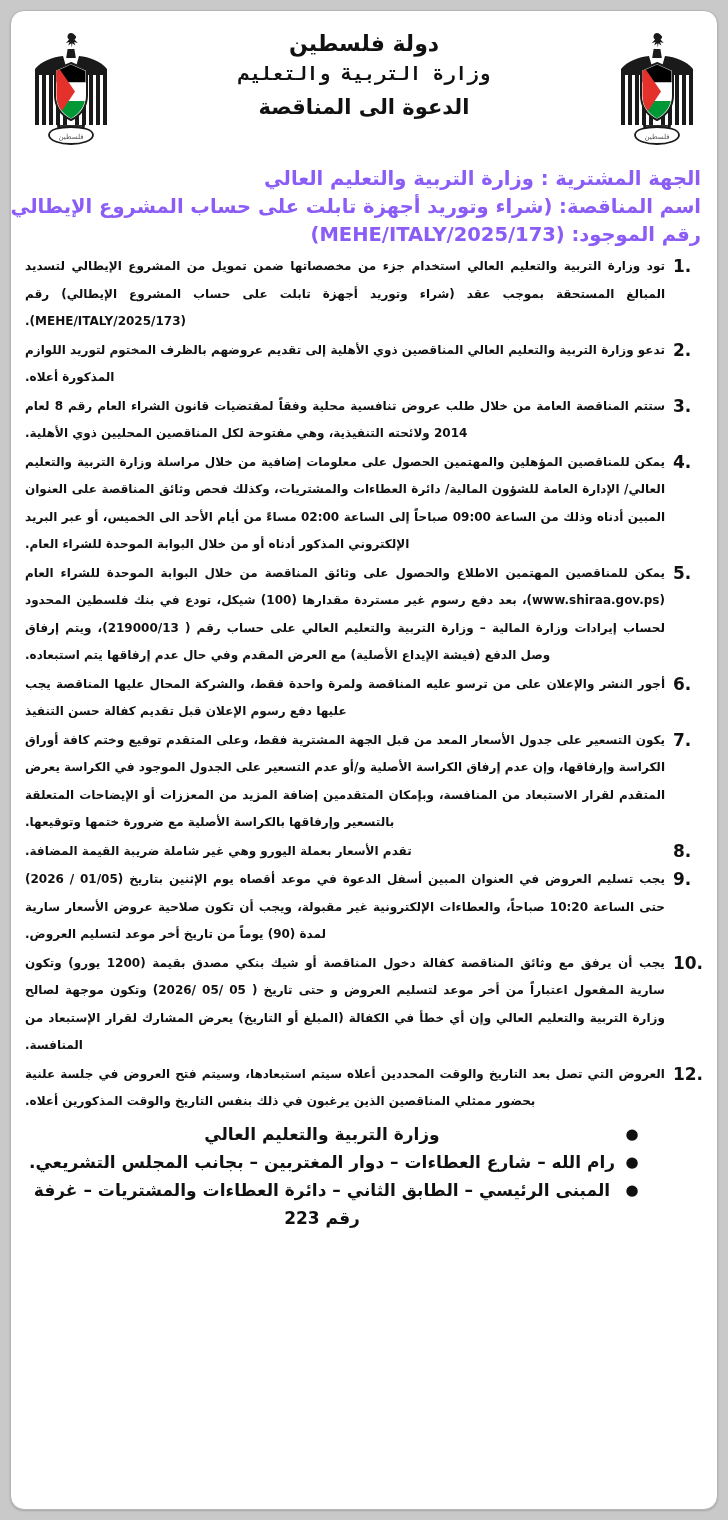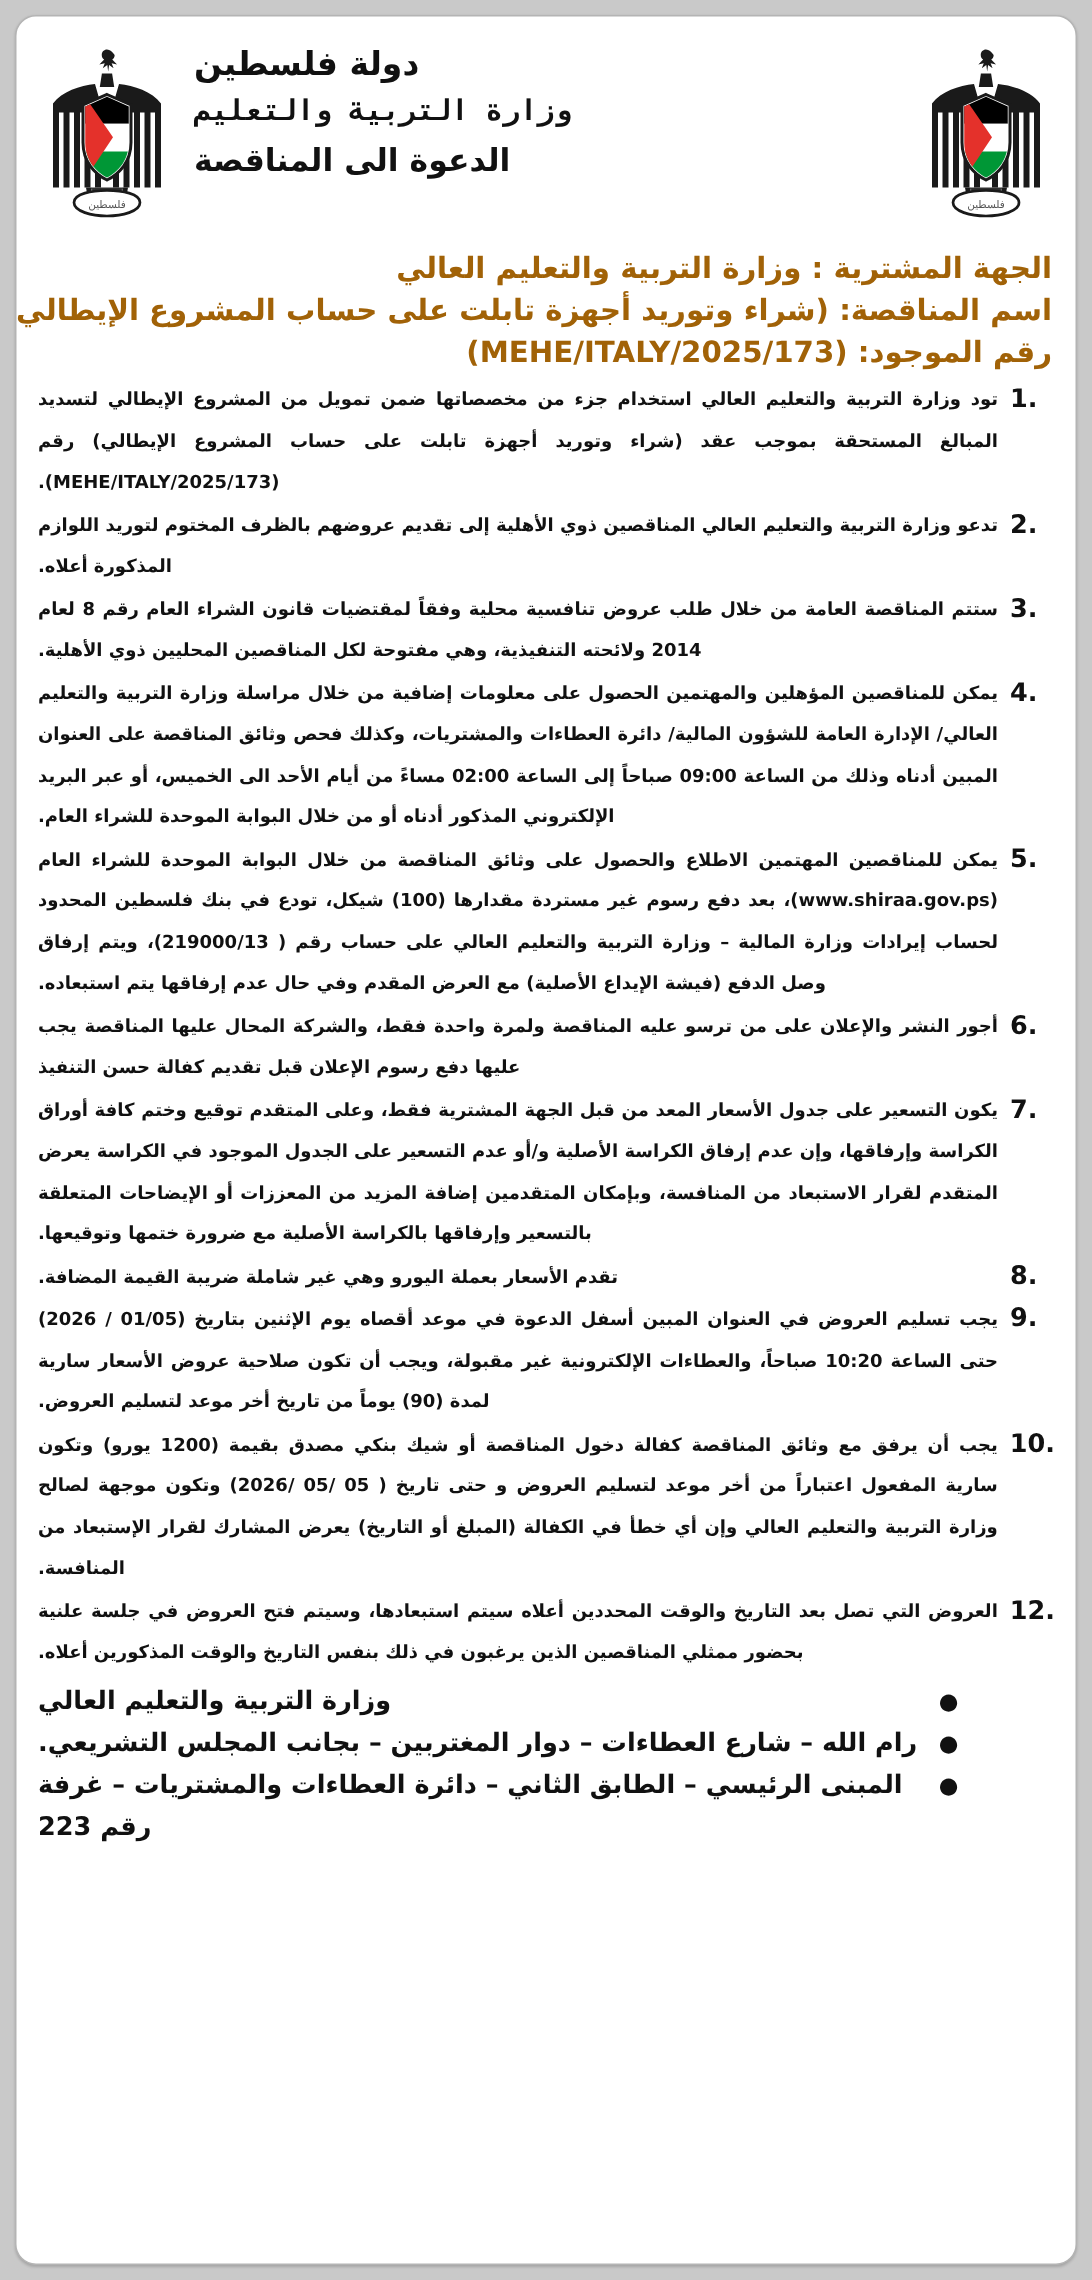--- a/index.html
+++ b/index.html
@@ -41,42 +41,42 @@
   }
   .emblem.left  { left: 12px; }
   .emblem.right { right: 12px; }
   .emblem svg { width: 100%; height: 100%; display: block; }
 
   .header-titles {
     position: absolute;
     left: 118px;
     right: 118px;
     top: 18px;
-    text-align: left;
+    text-align: center;
   }
   .header-titles div {
     font-weight: bold;
     color: #111;
     letter-spacing: -0.2px;
   }
   .ht1 { font-size: 22px; line-height: 30px; }
   .ht2 { font-size: 19px; line-height: 32px; font-family: Liberation Mono, monospace; }
   .ht3 { font-size: 21px; line-height: 32px; }
 
   
   .meta {
     margin: 2px 16px 0 16px;
     text-align: right;
     direction: rtl;
   }
   .meta div {
     font-size: 19.5px;
     font-weight: bold;
     line-height: 28px;
-    color: #a16207;
+    color: #8b5cf6;
     white-space: nowrap;
   }
   .meta .ltr-inline { direction: ltr; unicode-bidi: embed; }
 
   
   .clauses {
     margin: 4px 14px 0 14px;
     direction: rtl;
   }
   .clause {
@@ -125,21 +125,21 @@
     line-height: 28px;
     color: #111;
     text-align: center;
   }
   .bullet-text {
     flex: 1 1 auto;
     font-size: 17px;
     font-weight: bold;
     line-height: 28px;
     color: #111;
-    text-align: left;
+    text-align: center;
     direction: rtl;
   }
 </style>
 </head>
 <body>
 
 <div class="page">
 
   <div class="header">
 

